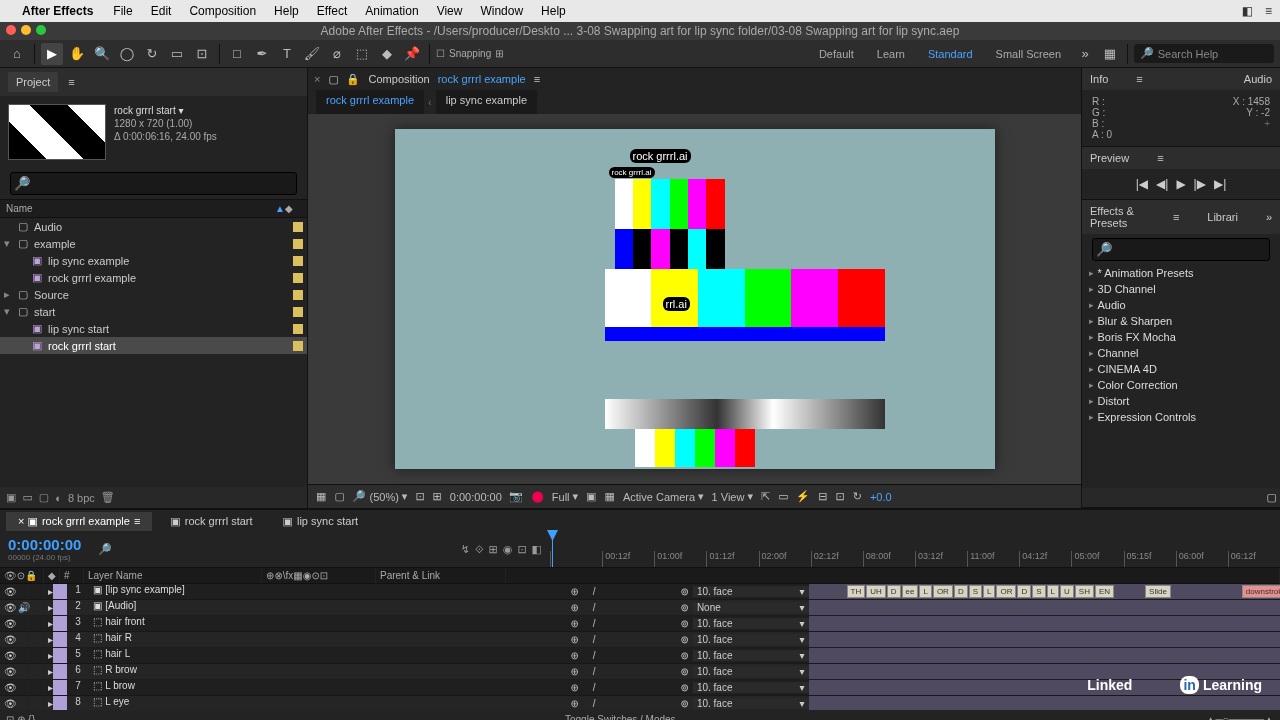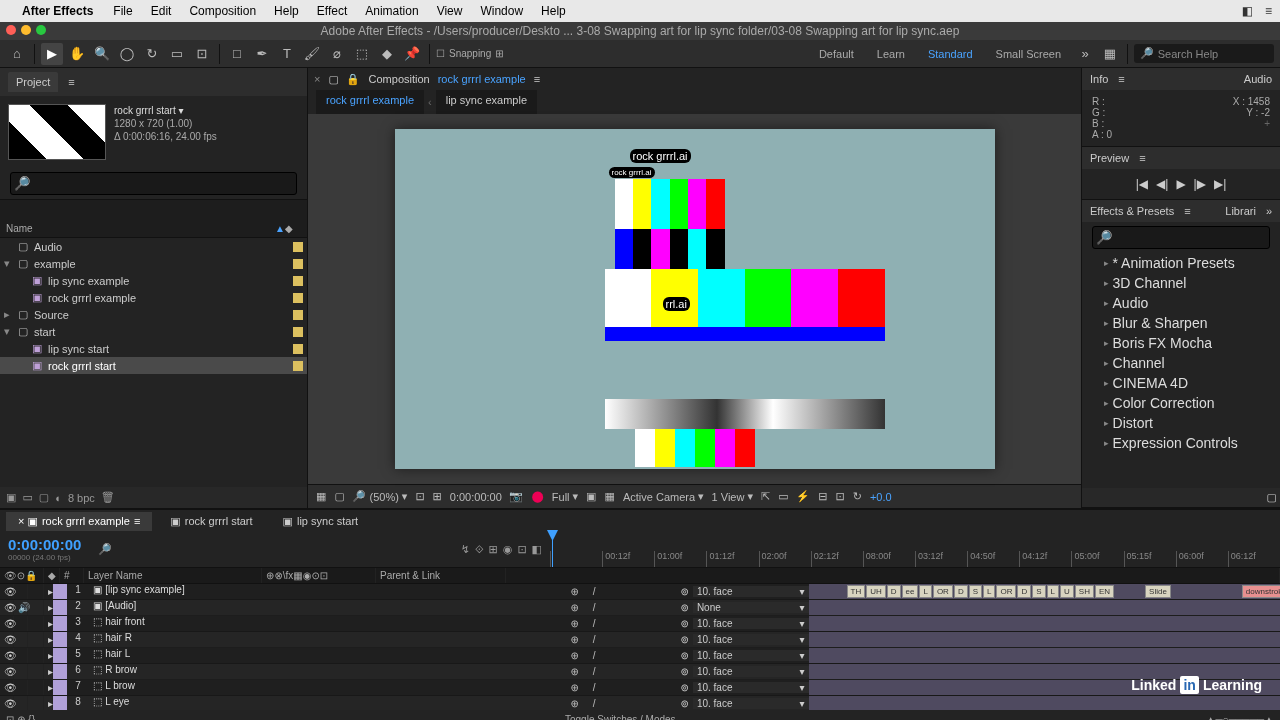--- a/index.html
+++ b/index.html
@@ -29,21 +29,21 @@
 .project-panel { width: 308px; background: #232323; border-right: 1px solid #111; display: flex; flex-direction: column; }
 .panel-header { padding: 4px 8px; background: #2d2d2d; font-size: 11px; display: flex; align-items: center; gap: 10px; }
 .panel-header .tab { background: #3a3a3a; padding: 4px 8px; border-radius: 2px 2px 0 0;}
 .thumb-row { display: flex; padding: 8px; gap: 8px; }
 .thumb { width: 98px; height: 56px; border: 1px solid #555; position: relative; background: linear-gradient(45deg,#000 25%,#fff 25%,#fff 50%,#000 50%,#000 75%,#fff 75%);}
 .thumb-info { font-size: 10px; color: #aaa; line-height: 1.3; }
 .thumb-info .comp-name { color: #ddd; }
 .search-row { padding: 4px 10px; }
 .search-field { width: 100%; background: #191919; border: 1px solid #000; color: #888; padding: 3px; border-radius: 3px; }
 .proj-columns { display: flex; background: #1d1d1d; padding: 3px 6px; border-top: 1px solid #111; border-bottom: 1px solid #111; }
-.proj-columns .col { font-size: 10px; color: #aaa; margin-top: 20px; }
+.proj-columns .col { font-size: 10px; color: #aaa; }
 .proj-tree { flex: 1; overflow-y: auto; font-size: 11px; }
 .tree-row { display: flex; align-items: center; padding: 2px 4px; height: 17px; }
 .tree-row.sel { background: #4a4a4a; color: #fff; }
 .tree-icon { width: 12px; margin: 0 4px; color: #888; }
 .folder-icon { color: #bbb; }
 .comp-icon { color: #bfa0d8; }
 .label-swatch { width: 10px; height: 10px; background: #dcc05f; margin-left: 4px; }
 .indent-1 { padding-left: 18px; }
 .arrow { width: 10px; color: #888; }
 .proj-footer { background: #282828; padding: 4px 6px; display: flex; gap: 6px; color: #999; align-items: center; }
@@ -58,26 +58,26 @@
 .viewport { flex: 1; display: flex; align-items: center; justify-content: center; background: #3a3a3a; position: relative; }
 .canvas { width: 600px; height: 340px; background: #8fb0b3; position: relative; box-shadow: 0 0 12px rgba(0,0,0,.5); overflow: hidden;}
 .artfrag { position: absolute; display: grid; grid-template-columns: repeat(6,1fr); }
 .artfrag span { display: block; }
 .artlabel { position: absolute; background: #000; color:#fff; font-size:11px; padding:1px 3px;border-radius:6px; }
 .comp-footer { height: 24px; background: #2d2d2d; display: flex; align-items: center; padding: 0 8px; gap: 8px; border-top: 1px solid #111; }
 .comp-footer .item { font-size: 11px; color: #bbb; display: flex; align-items: center; gap: 3px;}
 
 .right-panel { width: 198px; background: #232323; display: flex; flex-direction: column; }
 .right-panel .section { border-bottom: 1px solid #111; }
-.right-panel .sec-header { padding: 5px 8px; font-size: 11px; background: #2d2d2d; display:flex; align-items:center; gap:10px;}
+.right-panel .sec-header { padding: 5px 8px; font-size: 11px; background: #2d2d2d; display:flex; align-items:center; gap:28px;}
 .info-grid { padding: 6px 10px; font-size: 10px; color: #aaa; display: grid; grid-template-columns: 1fr 1fr; }
 .preview-controls { display: flex; justify-content: center; gap: 8px; padding: 8px; }
 .preview-controls .btn { color: #ccc; font-size: 12px; cursor: pointer; }
 .effects-list { flex:1; overflow-y:auto;}
-.fx-row { padding: 2px 22px; font-size: 14px; color: #ddd; cursor: pointer; display:flex; align-items:center; gap:4px; }
+.fx-row { padding: 2px 7px; font-size: 11px; color: #ddd; cursor: pointer; display:flex; align-items:center; gap:4px; }
 .fx-row::before{ content:"▸"; color:#888; font-size:9px;}
 
 .timeline { height: 220px; background: #1f1f1f; display: flex; flex-direction: column; border-top: 2px solid #111;}
 .tl-tabs { height: 22px; background: #232323; display: flex; align-items: center; padding: 0 6px; gap: 6px; }
 .tl-tab { padding: 3px 12px; font-size: 11px; display:flex; align-items:center; gap:4px;}
 .tl-tab.active { background: #3a3a3a; color: #fff;}
 .tl-head { height: 36px; display: flex; background: #232323; border-bottom: 1px solid #111; }
 .tl-time { width: 90px; padding: 4px 8px; }
 .tl-time .tc { color: #3fa0ff; font-size: 15px; font-weight: 600; }
 .tl-time .fps { font-size: 8px; color: #777; }
@@ -100,21 +100,21 @@
 .parent-col { width: 130px; display:flex; align-items:center; gap:4px; padding-left:2px;}
 .parent-sel { background:#2a2a2a; padding: 0 4px; flex:1; display:flex; align-items:center; justify-content:space-between; color:#ccc;}
 .track { flex: 1; position: relative; background: #5a5a62;}
 .track-lavender { background: #4f4a60; }
 .markers { position:absolute; left:38px; top:1px; height:13px; display:flex; gap:1px;}
 .marker { background:#d8d4c0; border:1px solid #888; padding:0 3px; font-size:8px; color:#333; height:13px; line-height:11px;}
 .marker.red{ background:#e89090;}
 .tl-footer { height: 18px; background: #232323; display: flex; align-items: center; padding: 0 6px; font-size: 10px; color: #aaa; gap:8px;}
 .tl-footer .center{ flex:1; text-align:center;}
 .watermark { position:absolute; right:18px; bottom:26px; font-size:14px; color:#fff; font-weight:600; display:flex; align-items:center; gap:4px;}
-.watermark .li { background:#fff; color:#2867b2; font-weight:700; padding:1px 3px; border-radius:2px; }
+.watermark .li { background:#fff; color:#2867b2; font-weight:700; padding:1px 3px; border-radius:8px;margin-left:44px; }
 </style>
 </head>
 <body>
 
 <div class="menubar">
   <span class="apple-logo"></span>
   <span class="app-name">After Effects</span>
   <span class="menu-item">File</span>
   <span class="menu-item">Edit</span>
   <span class="menu-item">Composition</span>
@@ -422,21 +422,21 @@
     <div class="tl-ruler">
       <div class="tl-ruler-marks" id="ruler-marks">
           <span></span>
           <span>00:12f</span>
           <span>01:00f</span>
           <span>01:12f</span>
           <span>02:00f</span>
           <span>02:12f</span>
           <span>08:00f</span>
           <span>03:12f</span>
-          <span>04:50f</span>
+          <span>11:00f</span>
           <span>04:12f</span>
           <span>05:00f</span>
           <span>05:15f</span>
           <span>06:00f</span>
           <span>06:12f</span>
         </div>
       <div class="tl-playhead"></div>
     </div>
   </div>
   <div class="tl-cols">

